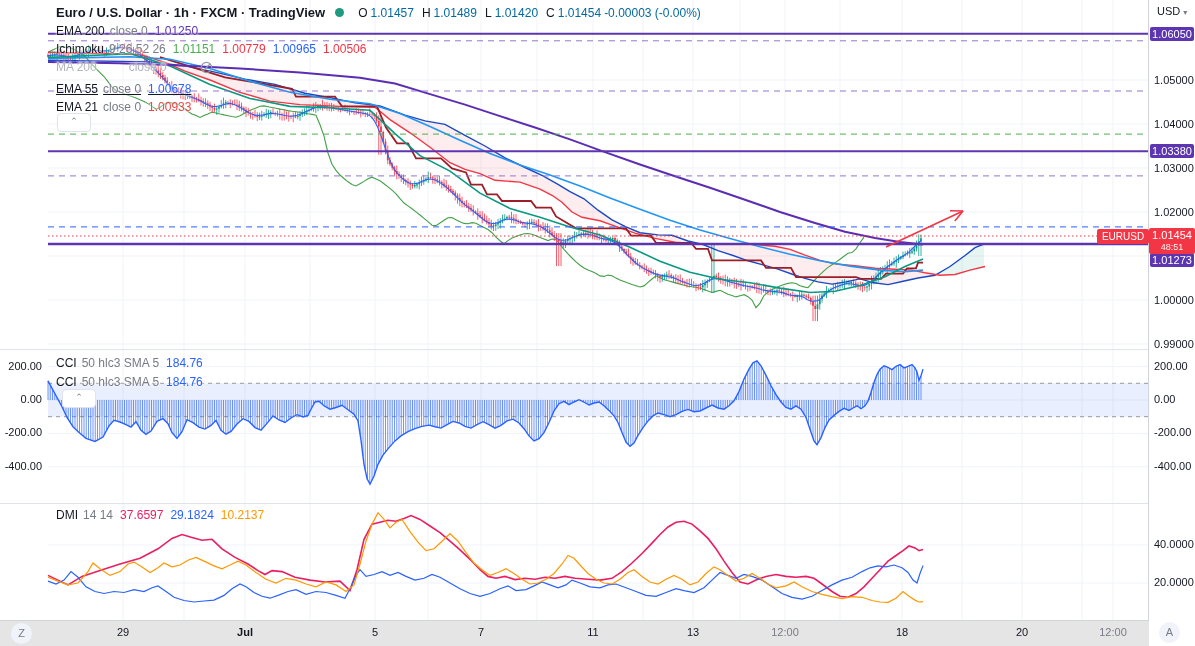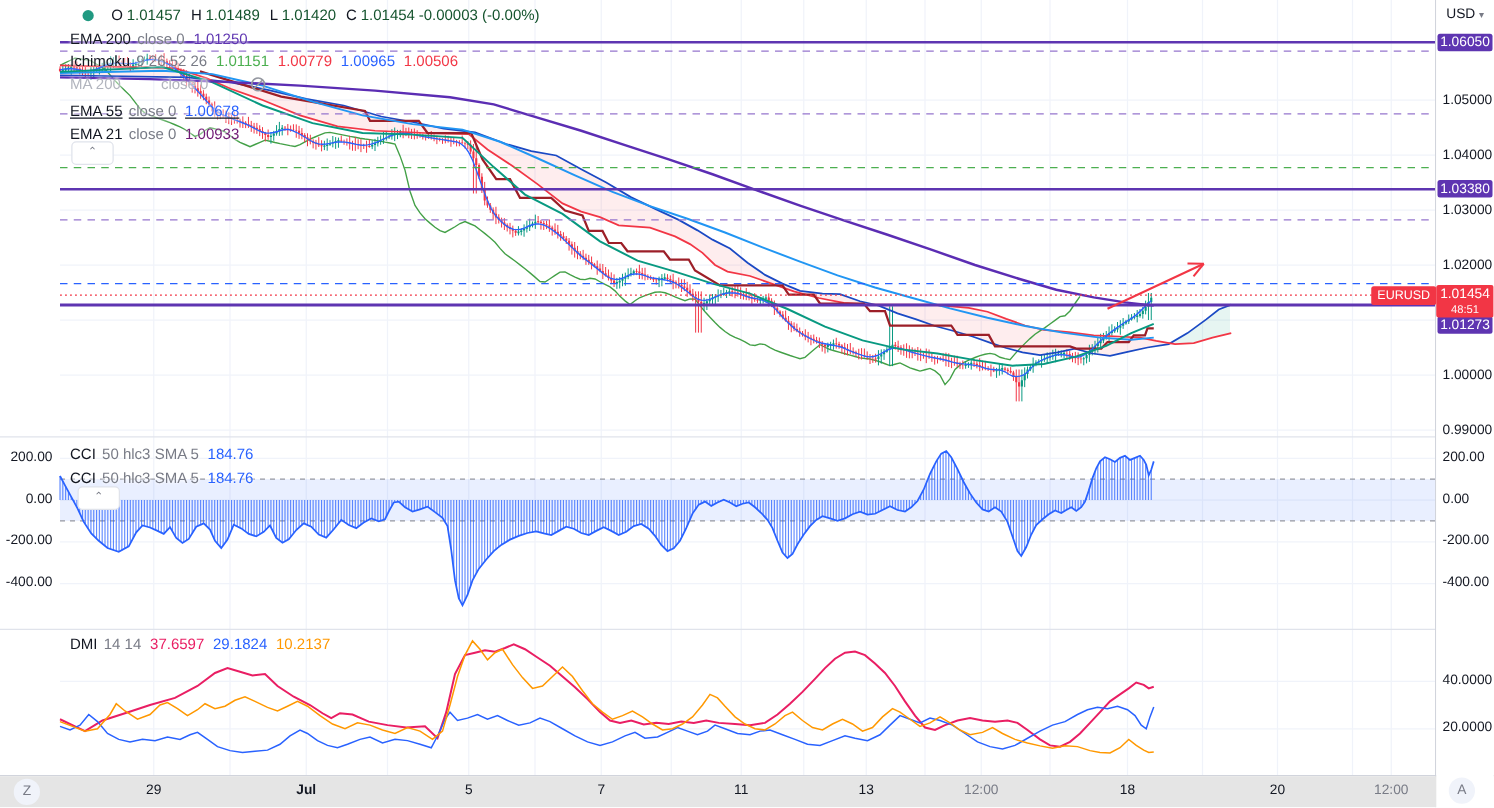--- a/index.html
+++ b/index.html
@@ -4,21 +4,21 @@
 <style>
   html,body{margin:0;padding:0;background:#fff;}
   .wrap{position:relative;width:1195px;height:646px;background:#fff;overflow:hidden;
         font-family:"Liberation Sans",sans-serif;-webkit-font-smoothing:antialiased;}
   svg#plot{position:absolute;left:0;top:0;}
   .titlebar{position:absolute;left:56px;top:5px;display:flex;align-items:center;z-index:7;white-space:nowrap;}
   .sym{font-size:13px;font-weight:600;color:#131722;}
   .mdot{width:9px;height:9px;border-radius:50%;background:#209981;display:inline-block;margin:0 9px 0 10px;}
   .ohlc{display:flex;align-items:center;font-size:12px;color:#131722;gap:3px;}
   .ohlc .k{color:#131722;margin-left:5px;}
-  .ohlc .v{color:#14532d;}
+  .ohlc .v{color:#0369a1;}
   .lrow{position:absolute;left:56px;font-size:12px;color:#131722;white-space:nowrap;z-index:6;
         text-shadow:0 0 3px #fff,0 0 3px #fff;display:flex;align-items:center;}
   .lparams{color:#787b86;margin-left:5px;}
   .lval{margin-left:7px;}
   .ghost{color:#b2b5be;}
   .ax-label{position:absolute;font-size:11px;color:#131722;z-index:5;}
   .ax-left{position:absolute;font-size:11px;color:#131722;width:42px;text-align:right;z-index:5;}
   .t-label{position:absolute;font-size:11px;color:#131722;width:48px;text-align:center;z-index:5;}
   .t-muted{color:#787b86;}
   .badge{position:absolute;left:1150px;width:44px;text-align:center;font-size:11px;color:#fff;
@@ -134,20 +134,21 @@
       </g>
       <g>
         <line x1="0" y1="349.5" x2="1148" y2="349.5" stroke="#e0e3eb"></line>
         <line x1="0" y1="503.5" x2="1148" y2="503.5" stroke="#e0e3eb"></line>
         <line x1="1148.5" y1="0" x2="1148.5" y2="646" stroke="#d1d4dc"></line>
         <line x1="0" y1="620.5" x2="1195" y2="620.5" stroke="#d1d4dc"></line>
       </g>
     </svg>
 
   <div class="titlebar">
+    <span class="sym">Euro / U.S. Dollar · 1h · FXCM · TradingView</span>
     <span class="mdot"></span>
     <span class="ohlc">
       <span class="k">O</span>
       <span class="v">1.01457</span>
       <span class="k">H</span>
       <span class="v">1.01489</span>
       <span class="k">L</span>
       <span class="v">1.01420</span>
       <span class="k">C</span>
       <span class="v">1.01454</span>
@@ -178,21 +179,21 @@
         </svg>
       </div>
       <div class="lrow" style="top: 82px; text-decoration: underline;">
         <span class="lname">EMA 55</span>
         <span class="lparams">close 0</span>
         <span class="lval" style="color:#2962ff">1.00678</span>
       </div>
       <div class="lrow" style="top: 100px;">
         <span class="lname">EMA 21</span>
         <span class="lparams">close 0</span>
-        <span class="lval" style="color:#701a75">1.00933</span>
+        <span class="lval" style="color:#ef4444">1.00933</span>
       </div>
       <div class="lrow" style="top: 356px;">
         <span class="lname">CCI</span>
         <span class="lparams">50 hlc3 SMA 5</span>
         <span class="lval" style="color:#2962ff">184.76</span>
       </div>
       <div class="lrow" style="top: 375px;">
         <span class="lname">CCI</span>
         <span class="lparams">50 hlc3 SMA 5</span>
         <span class="lval" style="color:#2962ff">184.76</span>

